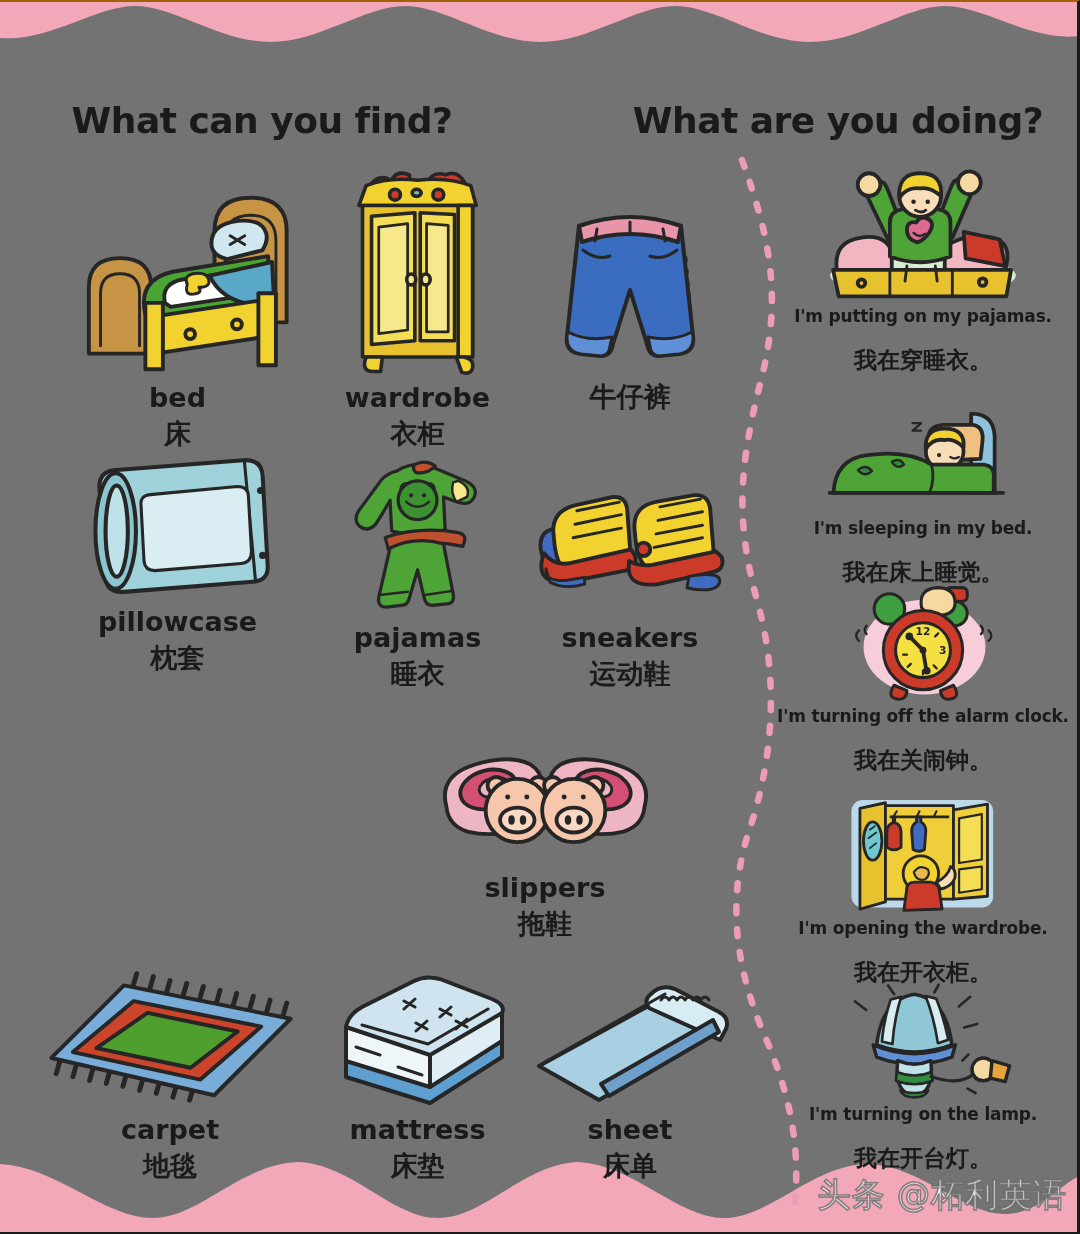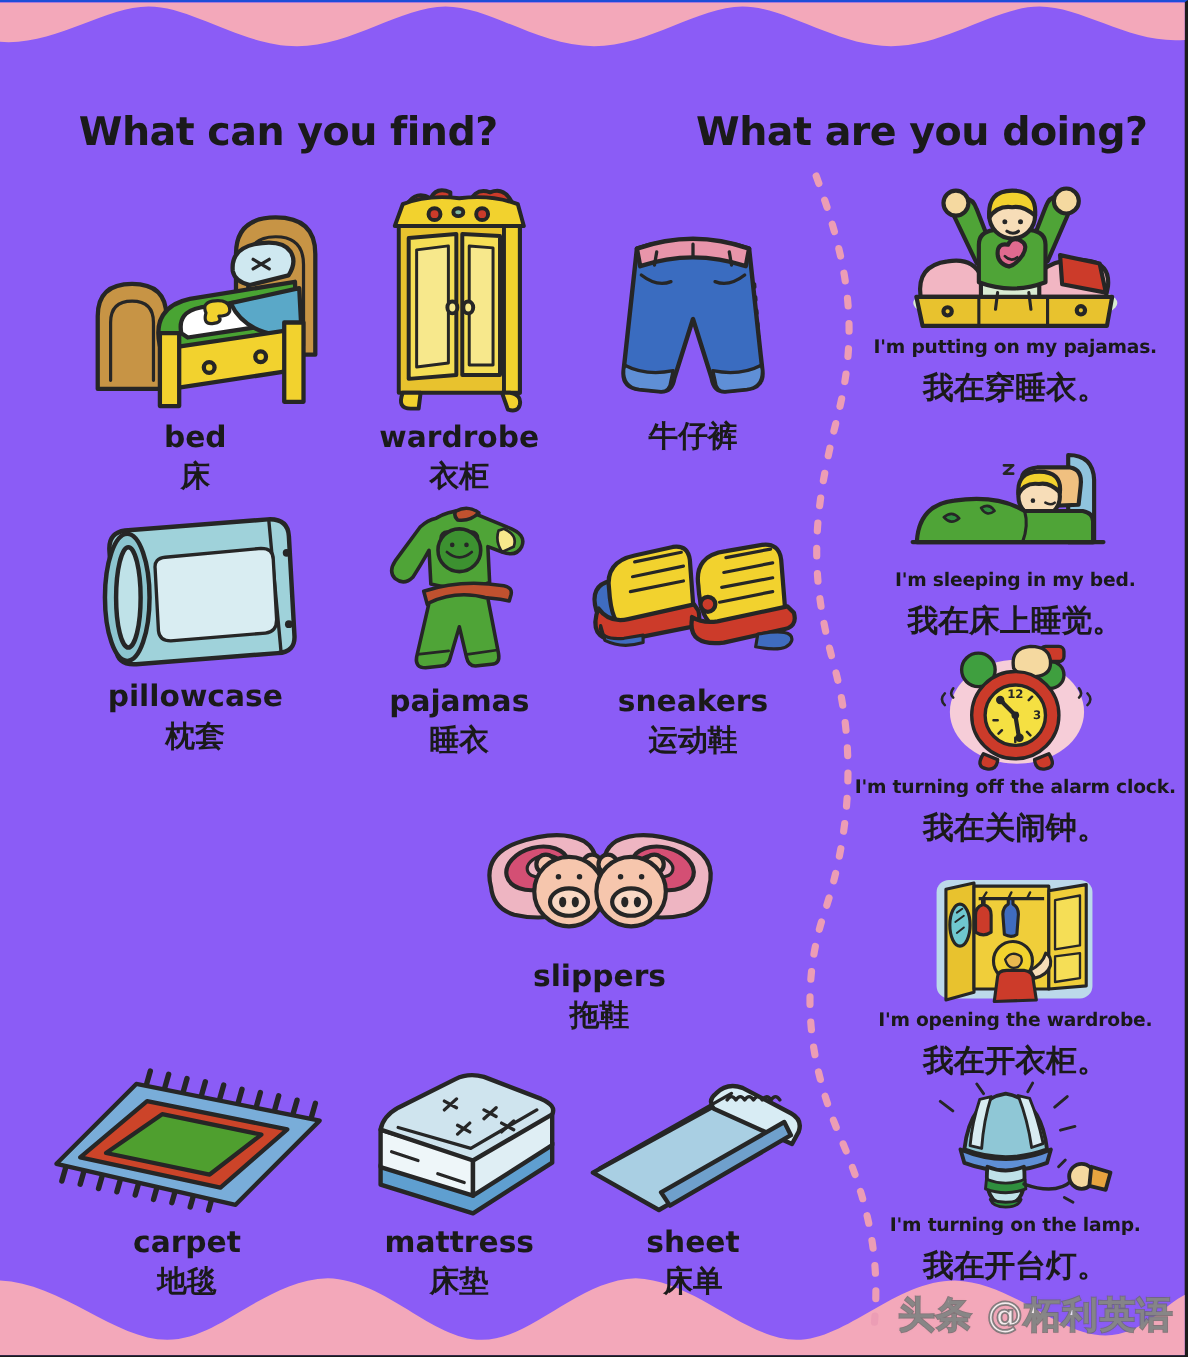--- a/index.html
+++ b/index.html
@@ -1,39 +1,39 @@
 <!DOCTYPE html>
 <html><head>
 <meta charset="utf-8">
 <style>
   html,body{margin:0;padding:0;background:#e9e9e9;}
   .canvas{
     position:relative;width:1080px;height:1234px;margin:0 auto;
-    background:#8b5cf6;overflow:hidden;box-sizing:border-box;
-    border-top:2px solid #1d4ed8;border-bottom:2px solid #1b1b1b;border-right:3px solid #1b1b1b;
+    background:#737373;overflow:hidden;box-sizing:border-box;
+    border-top:2px solid #a16207;border-bottom:2px solid #1b1b1b;border-right:3px solid #1b1b1b;
     font-family:"DejaVu Sans", sans-serif;color:#1a1a1a;
   }
   .wave{position:absolute;left:0;width:1080px;pointer-events:none;}
   .wave.top{top:0;height:50px;}
   .wave.bottom{bottom:0;height:84px;}
   .heading{position:absolute;font-size:36px;font-weight:800;letter-spacing:-0.5px;text-align:center;white-space:nowrap;}
   .heading.find{left:52px;top:98px;width:420px;}
   .heading.doing{left:618px;top:98px;width:440px;}
   .vocab{position:absolute;text-align:center;}
   .vocab .vimg{display:flex;align-items:flex-end;justify-content:center;}
   .vocab-en{font-size:27px;font-weight:800;line-height:1.15;margin-top:6px;}
   .vocab-zh{font-size:27px;font-weight:800;line-height:1.15;margin-top:5px;}
   .action{position:absolute;left:768px;width:310px;text-align:center;}
   .action .aimg{display:flex;align-items:flex-end;justify-content:center;}
   .action-en{font-size:17px;font-weight:800;line-height:1.28;letter-spacing:-0.2px;margin-top:4px;}
-  .action-zh{font-size:28px;font-weight:800;line-height:1.25;margin-top:7px;}
+  .action-zh{font-size:23px;font-weight:800;line-height:1.25;margin-top:18px;}
   .divider{position:absolute;left:0;top:0;pointer-events:none;}
   .watermark{
     position:absolute;right:10px;bottom:14px;z-index:6;
-    font-size:33px;font-weight:700;letter-spacing:1px;
+    font-size:33px;font-weight:400;letter-spacing:1px;
     color:rgba(255,255,255,0.82);
     -webkit-text-stroke:1.6px rgba(105,105,105,0.78);
     text-shadow:0 0 2px rgba(110,110,110,0.35);
     white-space:nowrap;
   }
   svg{display:block;}
 </style>
 </head>
 <body>
 
@@ -119,21 +119,21 @@
           <path d="M42,43 l-2,12 M108,43 l2,12 M75,36 l0,12" stroke-width="3"></path>
           <path d="M28,64 q14,11 27,6" fill="none" stroke-width="3"></path>
           <path d="M122,64 q-14,11 -27,6" fill="none" stroke-width="3"></path>
           <path d="M131,72 l5,60" fill="none" stroke-width="3" stroke-dasharray="3 9"></path>
         </g>
       </svg>
     </div>
     <div class="vocab-zh">牛仔裤</div>
   </div>
 
-  <div class="vocab" style="left:50px;top:444px;width:255px">
+  <div class="vocab" style="left:50px;top:432px;width:255px">
     <div class="vimg" style="height:166px">
       <svg width="218" height="152" viewBox="0 0 215 150">
         <g stroke="#262626" stroke-width="4" stroke-linejoin="round">
           <path d="M44,22 L172,12 Q190,11 191,27 L196,116 Q197,131 181,132 L54,142 Q37,143 36,128 L30,40 Q29,24 44,22 Z" fill="#9fd2da"></path>
           <path d="M173,13 L184,131" fill="none" stroke-width="3"></path>
           <ellipse cx="46" cy="82" rx="20" ry="57" fill="#8cc5cf"></ellipse>
           <ellipse cx="47" cy="82" rx="11" ry="45" fill="#bfe2e8"></ellipse>
           <path d="M80,46 L166,38 Q177,38 177,48 L180,102 Q180,113 170,114 L85,121 Q75,121 74,112 L71,56 Q70,47 80,46 Z" fill="#d9edf2" stroke-width="3"></path>
           <circle cx="189" cy="42" r="3.5" fill="#262626" stroke="none"></circle>
           <circle cx="191" cy="106" r="3.5" fill="#262626" stroke="none"></circle>

